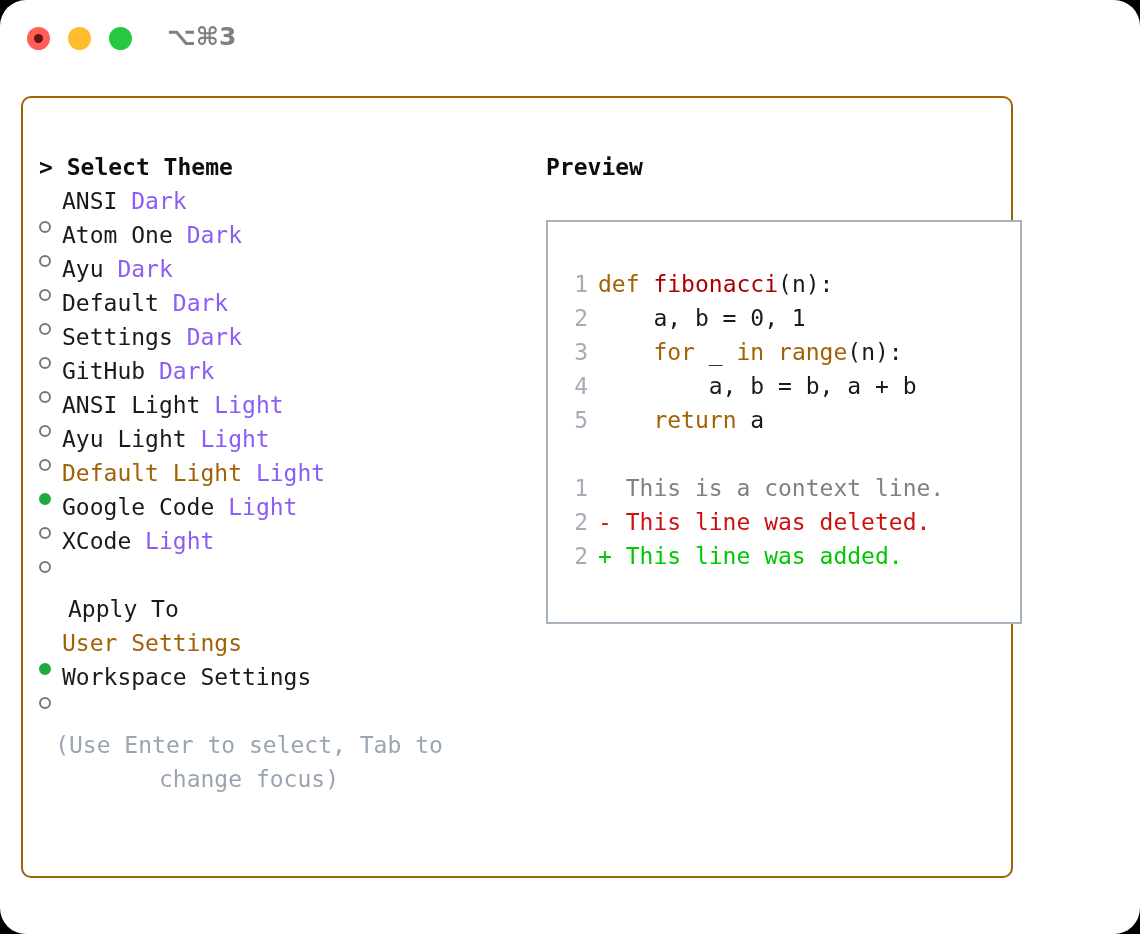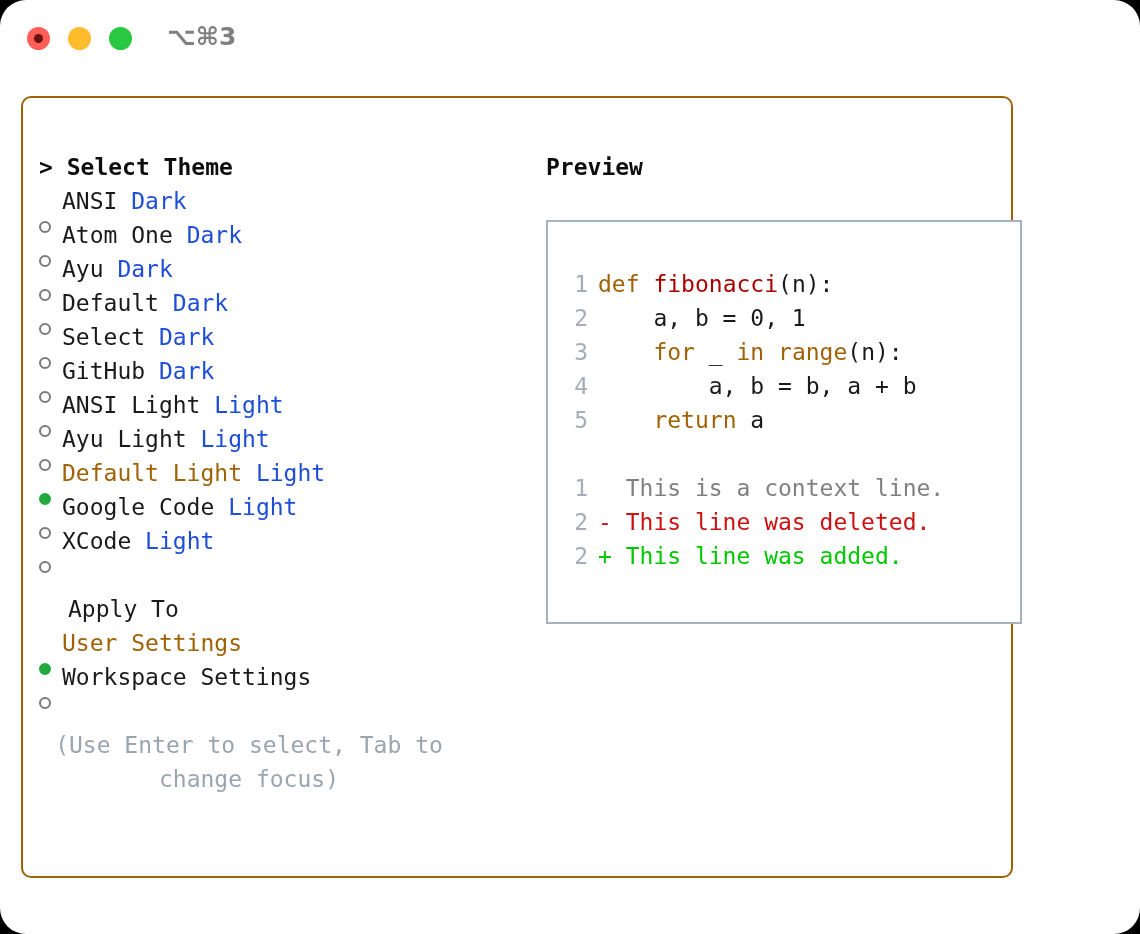--- a/index.html
+++ b/index.html
@@ -130,21 +130,21 @@
     border: 2px solid #7a7a7a;
     background: transparent;
   }
   .bullet.on .dot {
     background: #22a83f;
     border: 2px solid #22a83f;
   }
 
   .name      { color: #1a1a1a; }
   .name.sel  { color: #a16207; }
-  .tag       { color: #1d4ed8; }
+  .tag       { color: #8b5cf6; }
   .spacer-md { height: 34px; }
 
   .section-label {
     height: 34px;
     line-height: 34px;
     font-size: 23px;
     color: #1a1a1a;
     padding-left: 29px;
     white-space: pre;
   }
@@ -231,21 +231,21 @@
 
     <div class="left-col">
 
       <div class="row header-row">&gt; Select Theme</div>
 
       <div id="theme-list">
           <div class="row"><span class="bullet off"><span class="dot"></span></span><span class="name">ANSI</span><span> </span><span class="tag">Dark</span></div>
           <div class="row"><span class="bullet off"><span class="dot"></span></span><span class="name">Atom One</span><span> </span><span class="tag">Dark</span></div>
           <div class="row"><span class="bullet off"><span class="dot"></span></span><span class="name">Ayu</span><span> </span><span class="tag">Dark</span></div>
           <div class="row"><span class="bullet off"><span class="dot"></span></span><span class="name">Default</span><span> </span><span class="tag">Dark</span></div>
-          <div class="row"><span class="bullet off"><span class="dot"></span></span><span class="name">Select</span><span> </span><span class="tag">Dark</span></div>
+          <div class="row"><span class="bullet off"><span class="dot"></span></span><span class="name">Settings</span><span> </span><span class="tag">Dark</span></div>
           <div class="row"><span class="bullet off"><span class="dot"></span></span><span class="name">GitHub</span><span> </span><span class="tag">Dark</span></div>
           <div class="row"><span class="bullet off"><span class="dot"></span></span><span class="name">ANSI Light</span><span> </span><span class="tag">Light</span></div>
           <div class="row"><span class="bullet off"><span class="dot"></span></span><span class="name">Ayu Light</span><span> </span><span class="tag">Light</span></div>
           <div class="row"><span class="bullet on"><span class="dot"></span></span><span class="name sel">Default Light</span><span> </span><span class="tag">Light</span></div>
           <div class="row"><span class="bullet off"><span class="dot"></span></span><span class="name">Google Code</span><span> </span><span class="tag">Light</span></div>
           <div class="row"><span class="bullet off"><span class="dot"></span></span><span class="name">XCode</span><span> </span><span class="tag">Light</span></div>
         </div>
 
       <div class="spacer-md"></div>
 

